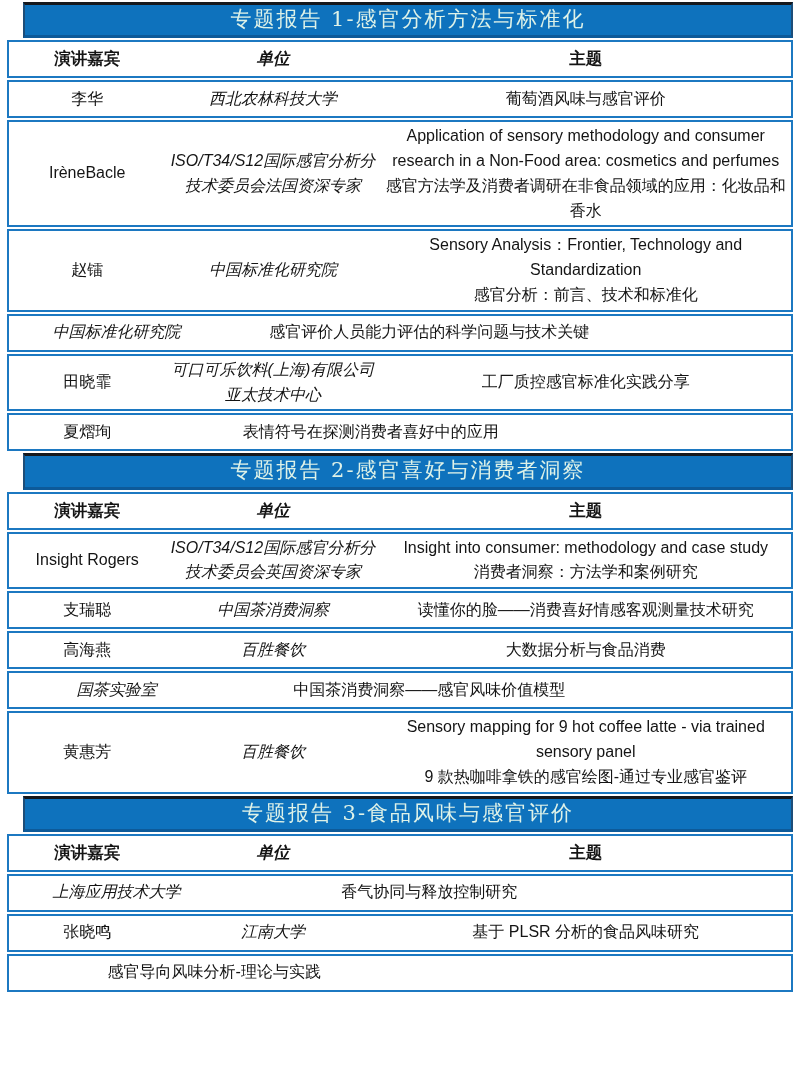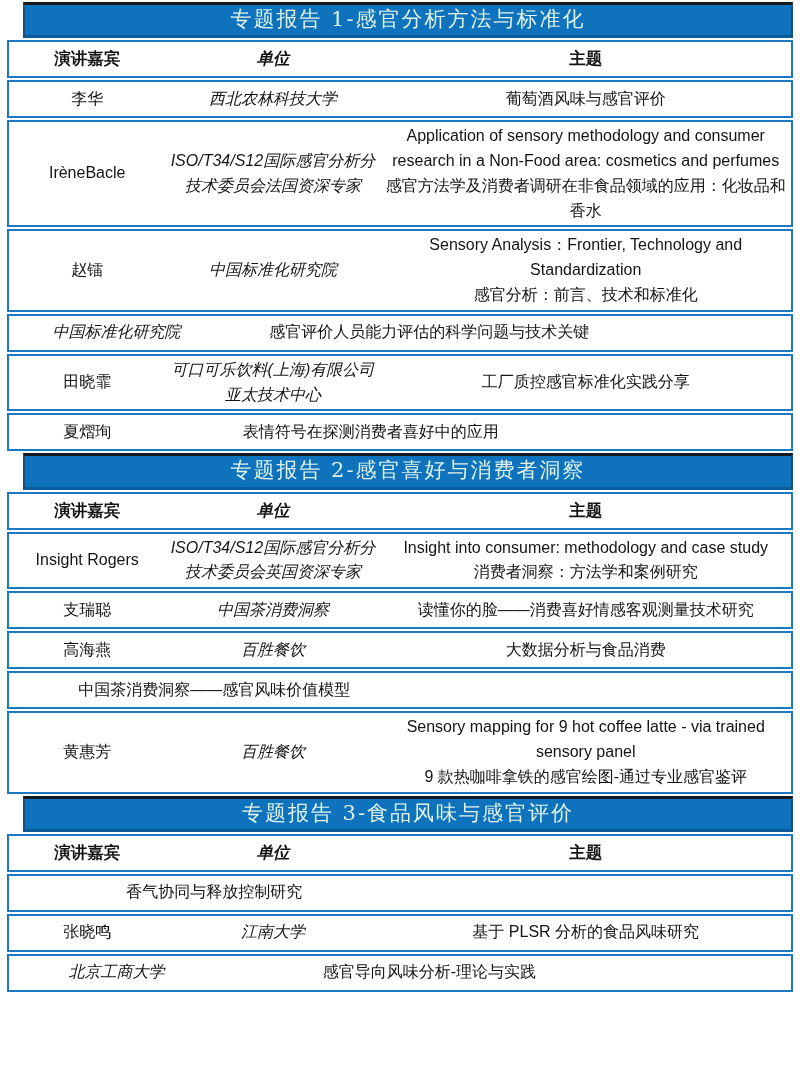--- a/index.html
+++ b/index.html
@@ -111,44 +111,45 @@
     <div class="cell c-speaker">支瑞聪</div>
     <div class="cell c-unit">中国茶消费洞察</div>
     <div class="cell c-topic">读懂你的脸——消费喜好情感客观测量技术研究</div>
   </div>
   <div class="row">
     <div class="cell c-speaker">高海燕</div>
     <div class="cell c-unit">百胜餐饮</div>
     <div class="cell c-topic">大数据分析与食品消费</div>
   </div>
   <div class="row">
+    <div class="cell c-unit">国茶实验室</div>
     <div class="cell c-topic">中国茶消费洞察——感官风味价值模型</div>
   </div>
   <div class="row">
     <div class="cell c-speaker">黄惠芳</div>
     <div class="cell c-unit">百胜餐饮</div>
     <div class="cell c-topic">Sensory mapping for 9 hot coffee latte - via trained sensory panel
 9 款热咖啡拿铁的感官绘图-通过专业感官鉴评</div>
   </div>
 
   <div class="band">
     <span class="band-text">专题报告 3-食品风味与感官评价</span>
   </div>
   <div class="row head">
     <div class="cell c-speaker">演讲嘉宾</div>
     <div class="cell c-unit">单位</div>
     <div class="cell c-topic">主题</div>
   </div>
 
   <div class="row">
+    <div class="cell c-unit">上海应用技术大学</div>
     <div class="cell c-topic">香气协同与释放控制研究</div>
   </div>
   <div class="row">
     <div class="cell c-speaker">张晓鸣</div>
     <div class="cell c-unit">江南大学</div>
     <div class="cell c-topic">基于 PLSR 分析的食品风味研究</div>
   </div>
   <div class="row">
-    <div class="cell c-unit">北京工商大学</div>
     <div class="cell c-topic">感官导向风味分析-理论与实践</div>
   </div>
 
 </div>
 
 </body></html>

